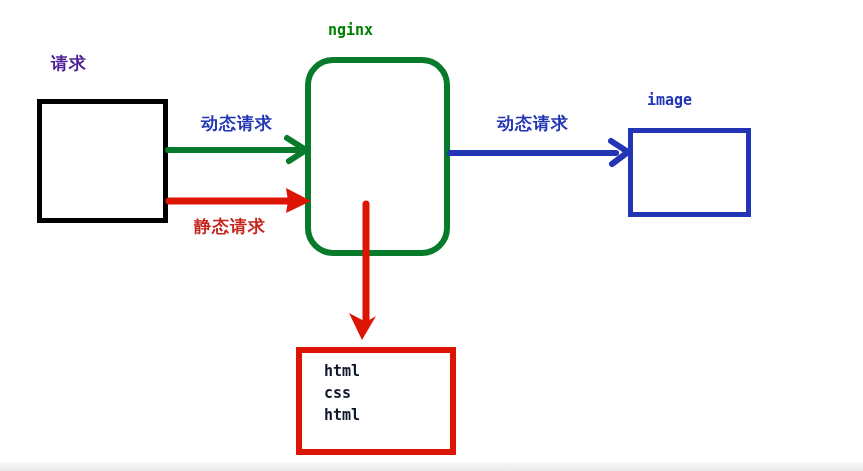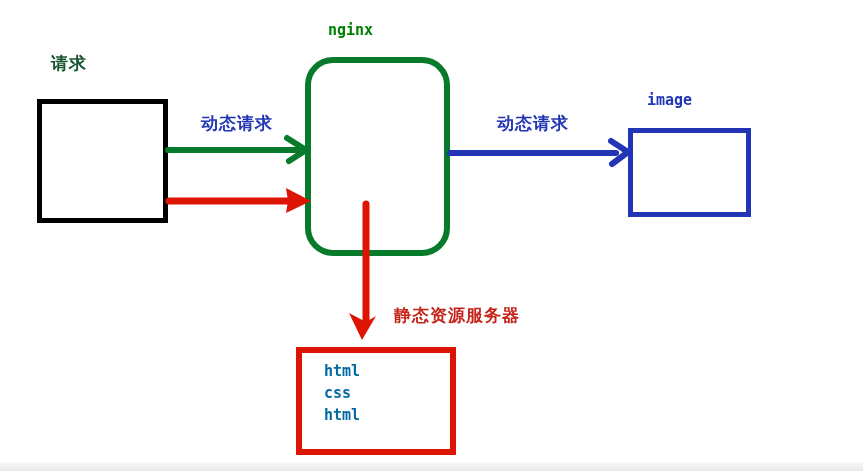--- a/index.html
+++ b/index.html
@@ -7,29 +7,29 @@
           font-family:"DejaVu Sans",sans-serif;}
   .abs{position:absolute;}
   .label-cn{font-weight:bold;font-size:17px;letter-spacing:1px;white-space:nowrap;}
   .label-mono{font-family:"DejaVu Sans Mono","Liberation Mono",monospace;font-weight:bold;
               font-size:15px;white-space:nowrap;}
   .box{box-sizing:border-box;background:#ffffff;}
   .request-box{left:37px;top:99px;width:131px;height:124px;border:5px solid #000000;}
   .nginx-box{left:305px;top:57px;width:145px;height:199px;border:6px solid #077b2b;border-radius:28px;}
   .tomcat-box{left:628px;top:128px;width:123px;height:89px;border:5px solid #2135b5;}
   .static-box{left:296px;top:347px;width:160px;height:108px;border:6px solid #dd1505;}
-  #lbl-request{left:51px;top:52px;color:#14532d;}
+  #lbl-request{left:51px;top:52px;color:#4c1d95;}
   #lbl-nginx{left:328px;top:21px;color:#008000;}
   #lbl-tomcat{left:647px;top:91px;color:#2135b5;}
   #lbl-dyn-left{left:201px;top:112px;color:#2135b5;}
   #lbl-static-left{left:194px;top:215px;color:#c5241a;}
   #lbl-dyn-right{left:497px;top:112px;color:#2135b5;}
   #lbl-static-server{left:394px;top:304px;color:#c5241a;}
   .static-lines{left:324px;top:360px;font-family:"DejaVu Sans Mono","Liberation Mono",monospace;
-                font-weight:bold;font-size:15px;line-height:22px;color:#0369a1;}
+                font-weight:bold;font-size:15px;line-height:22px;color:#0f172a;}
   svg.overlay{position:absolute;left:0;top:0;pointer-events:none;}
   .footer-bar{left:0;top:462px;width:863px;height:9px;
               background:linear-gradient(#f8f8f8,#e9e9e9);}
 </style>
 </head>
 <body>
 
 <div class="canvas">
 
   <div class="abs label-cn" id="lbl-request">请求</div>
@@ -41,22 +41,22 @@
   <div class="abs box tomcat-box"></div>
   <div class="abs box static-box"></div>
 
   <div class="abs static-lines">
     <div>html</div>
     <div>css</div>
     <div>html</div>
   </div>
 
   <div class="abs label-cn" id="lbl-dyn-left">动态请求</div>
+  <div class="abs label-cn" id="lbl-static-left">静态请求</div>
   <div class="abs label-cn" id="lbl-dyn-right">动态请求</div>
-  <div class="abs label-cn" id="lbl-static-server">静态资源服务器</div>
 
   <svg class="overlay" width="863" height="471" viewBox="0 0 863 471">
 
     <g>
       <path d="M168 150 L300 150" fill="none" stroke-width="6" stroke-linecap="round" stroke="#077b2b"></path>
       <path d="M287 138 L306 150 L289 161" fill="none" stroke-width="6" stroke-linecap="round" stroke-linejoin="round" stroke="#077b2b"></path>
     </g>
 
     <g>
       <path d="M169 201 L294 201" fill="none" stroke-width="7" stroke-linecap="round" stroke="#dd1505"></path>

